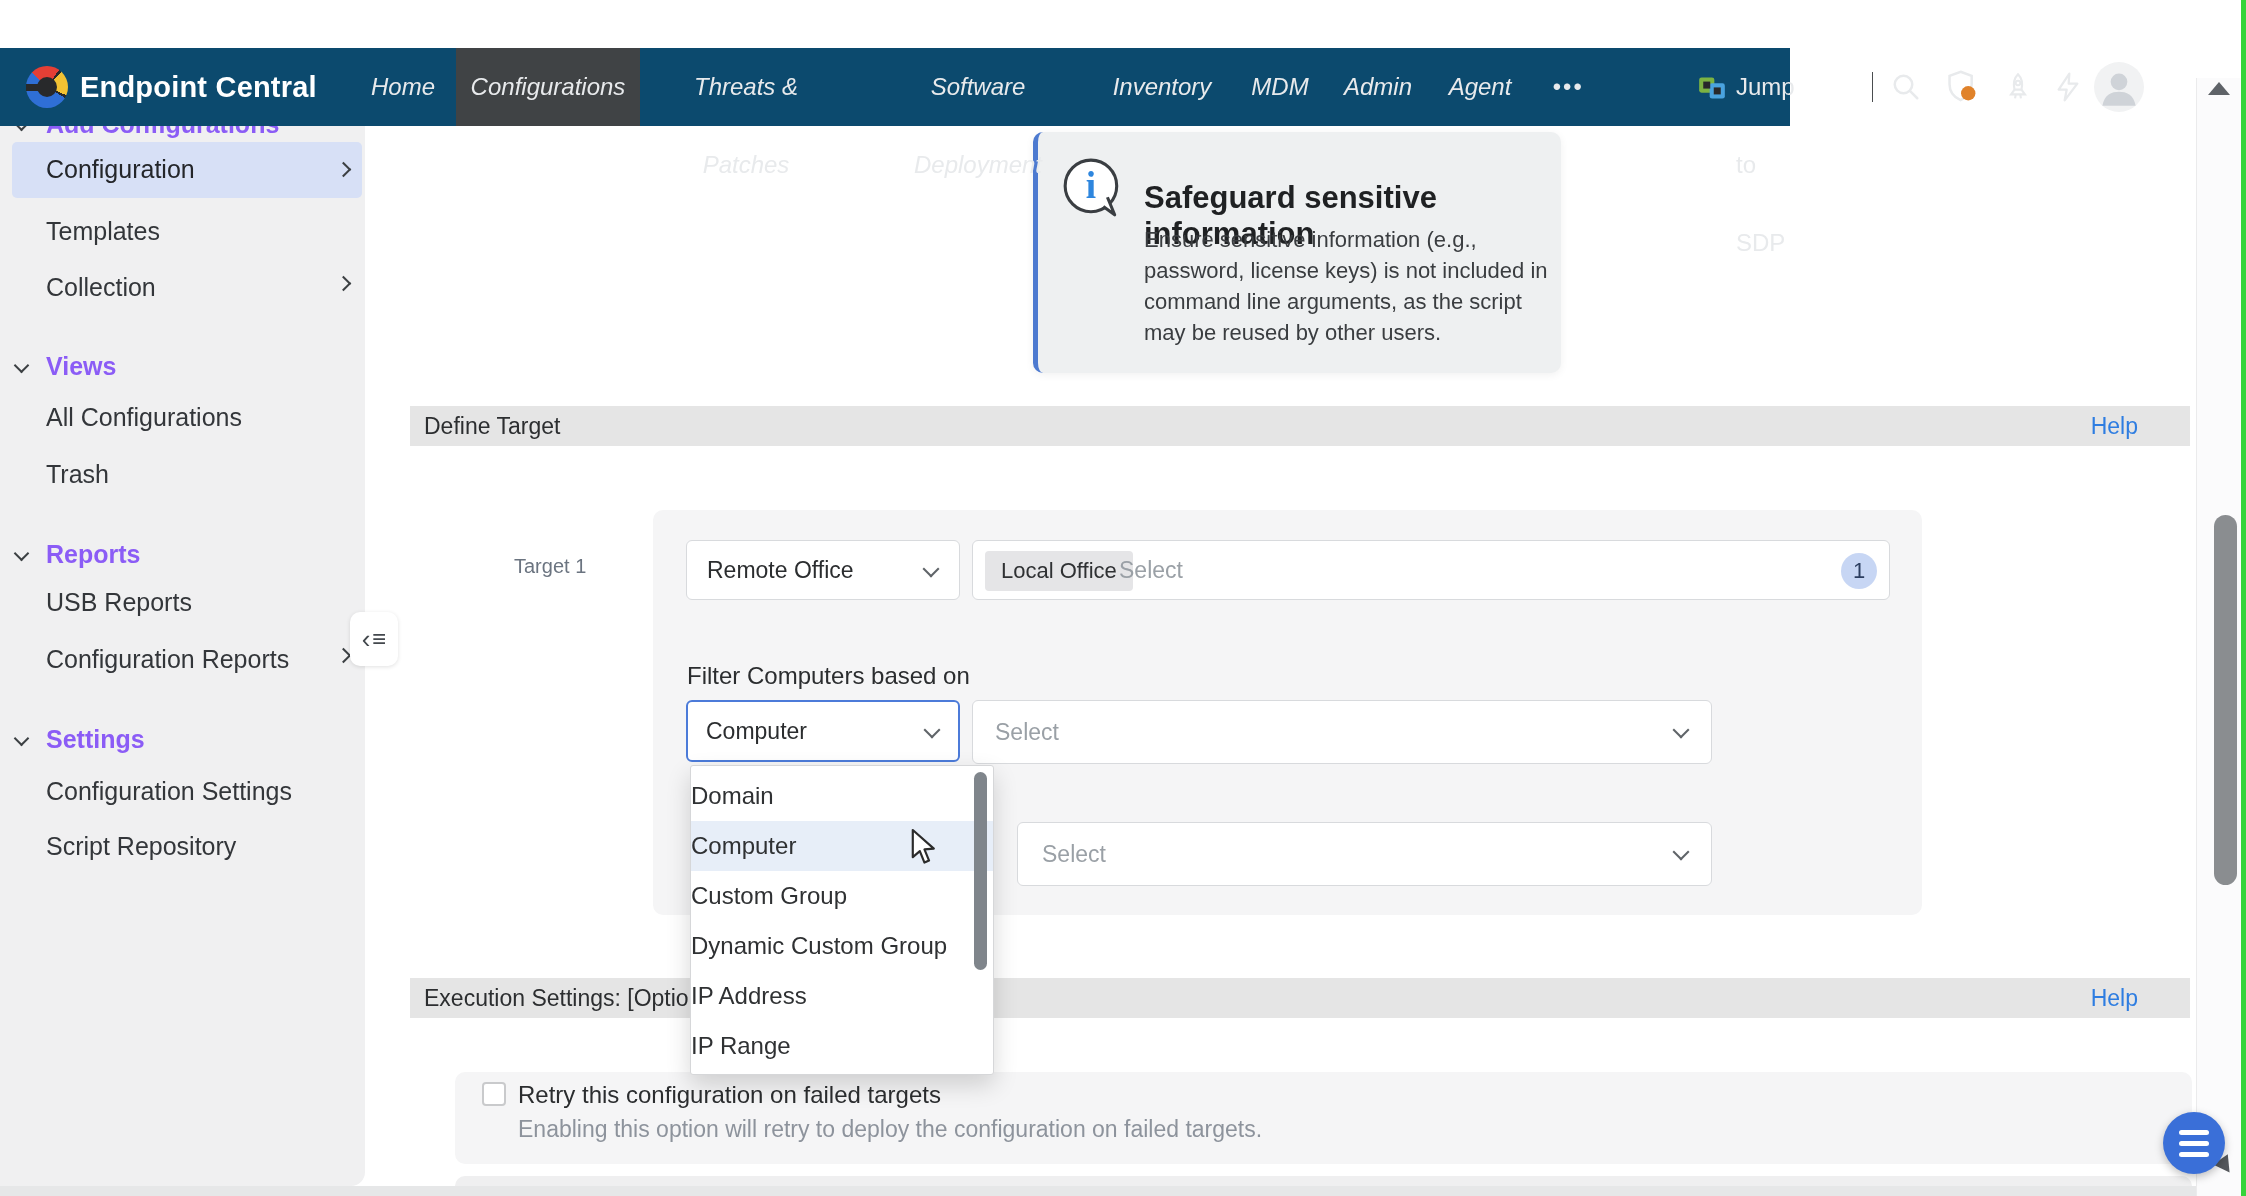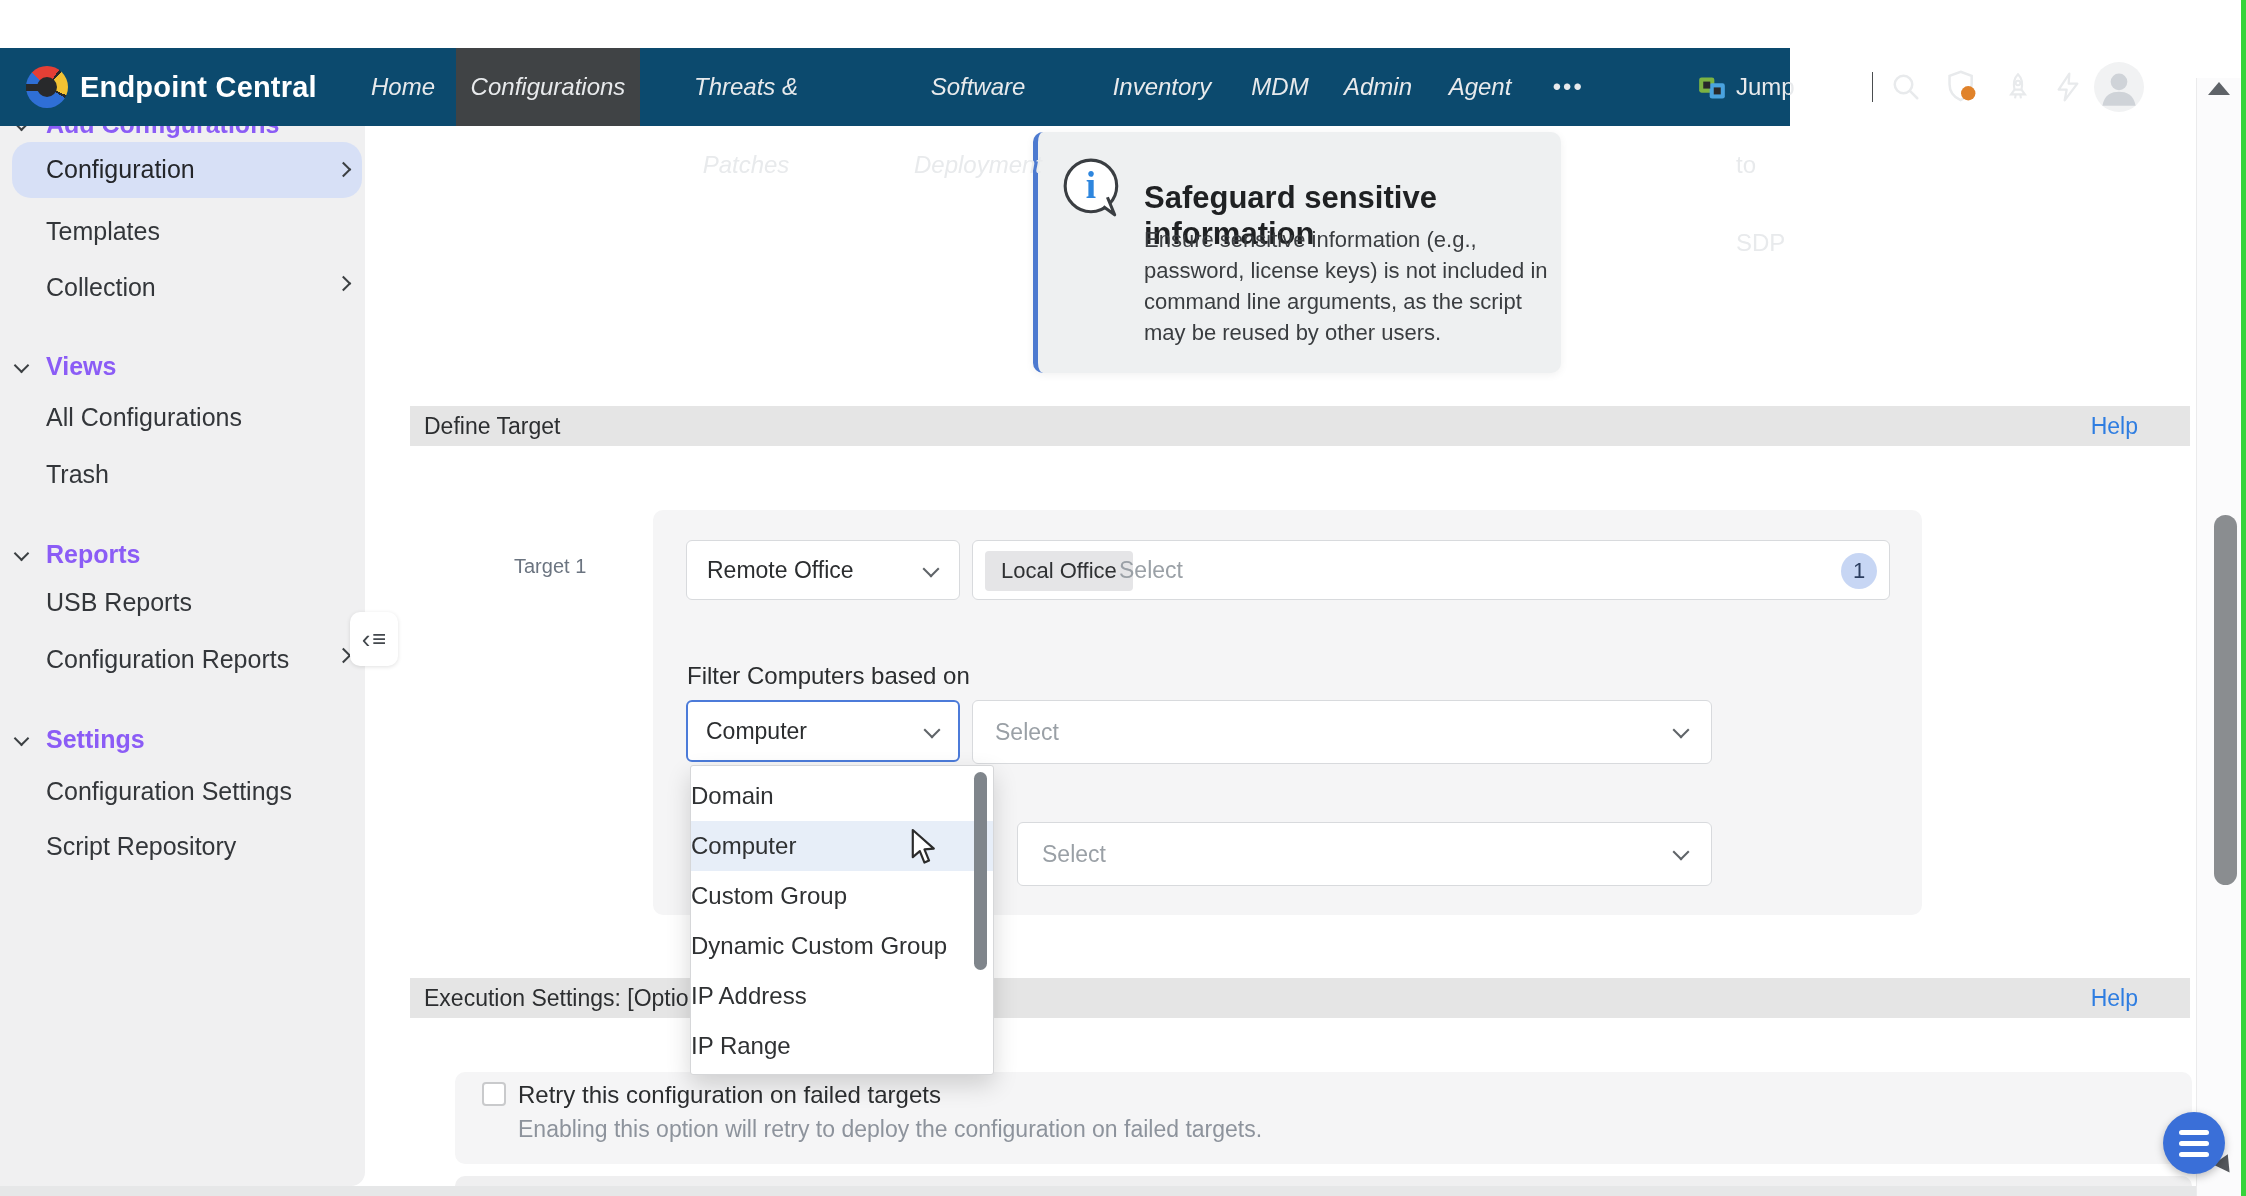--- a/index.html
+++ b/index.html
@@ -155,21 +155,21 @@
           <circle cx="12" cy="20" r="2.3"></circle>
           <circle cx="20" cy="20" r="2.3"></circle>
       </g>
     </svg>
   </div>
 
   <div class="sidebar">
     <span class="chev down" style="left:16px; top:40px;"></span>
     <div class="sb-head" style="top:32px;">Add Configurations</div>
 
-    <div class="sb-selected" style="top:64px;border-radius:19px;">
+    <div class="sb-selected" style="top:64px;">
       <span style="position:absolute; left:34px; top:13px; font-size:25px; color:#24262a;">Configuration</span>
       <span class="chev right" style="left:326px; top:22px;"></span>
     </div>
 
     <div class="sb-item" style="top:139px;">Templates</div>
     <div class="sb-item" style="top:195px;">Collection</div>
     <span class="chev right" style="left:338px; top:200px;"></span>
 
     <span class="chev down" style="left:16px; top:282px;"></span>
     <div class="sb-head" style="top:274px;">Views</div>

